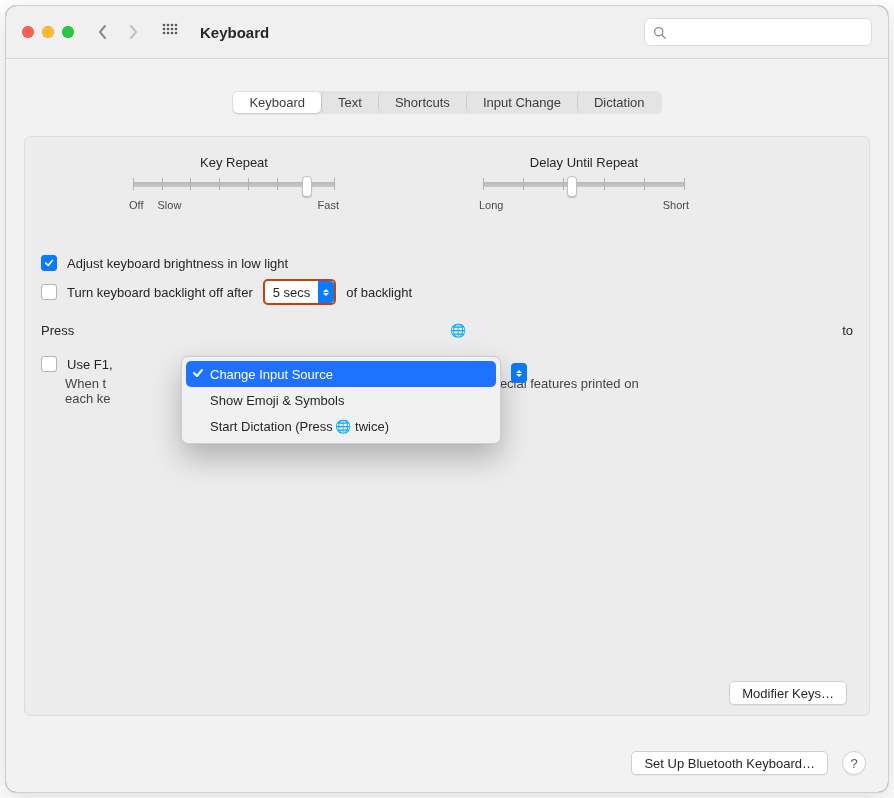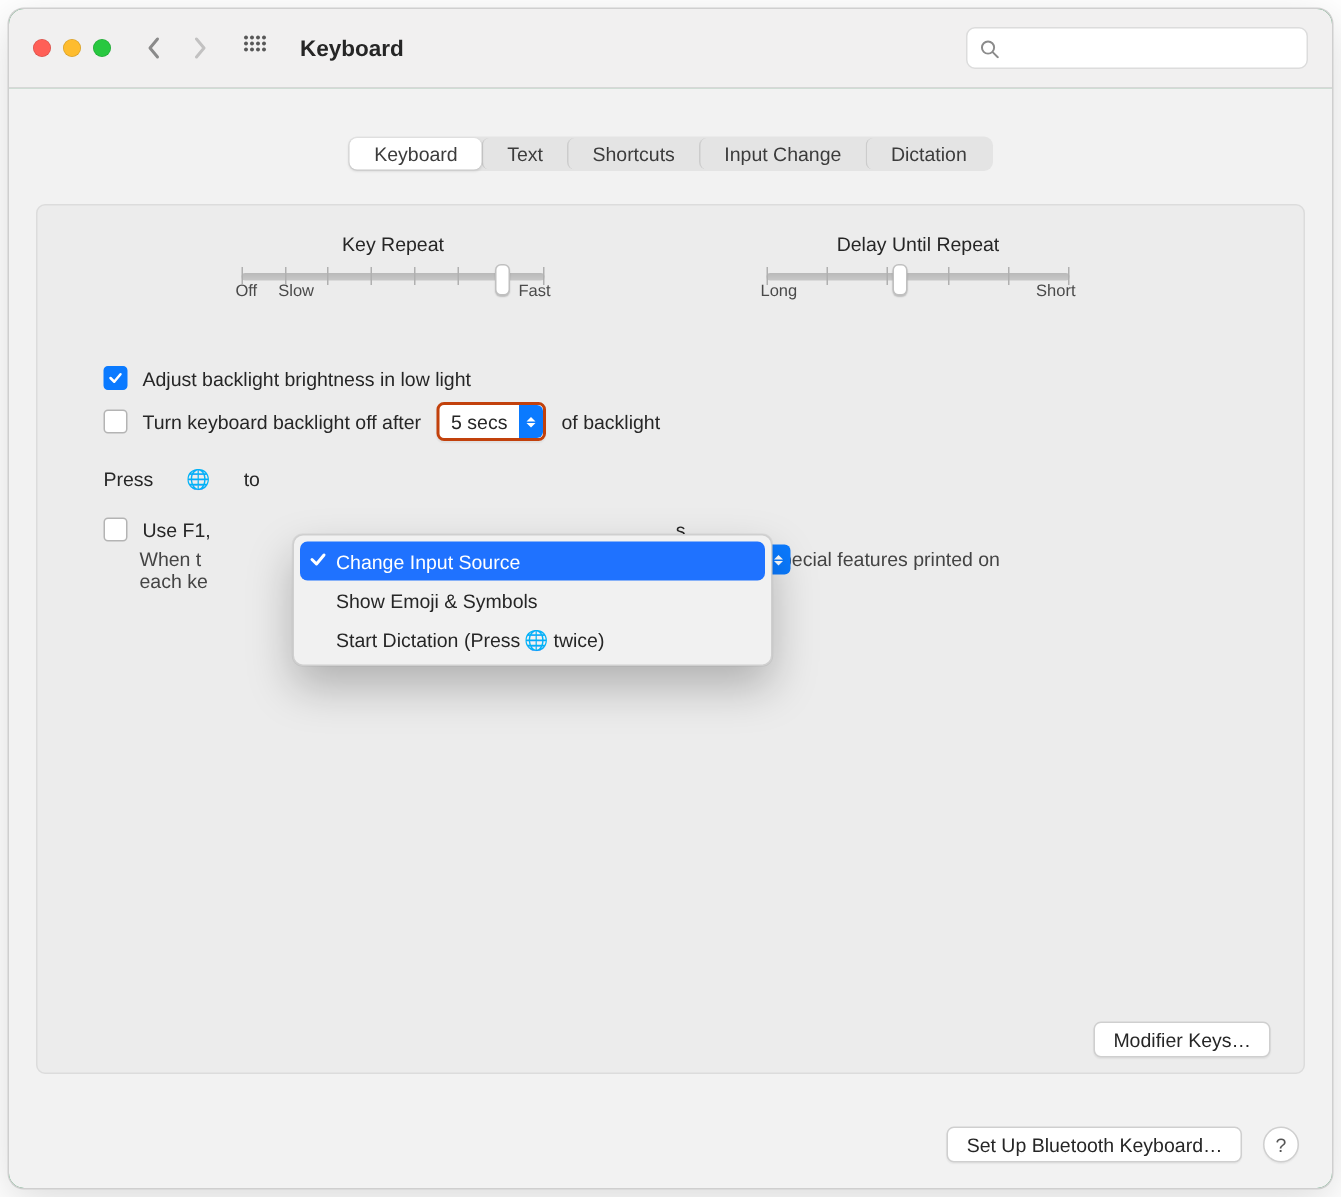--- a/index.html
+++ b/index.html
@@ -100,21 +100,21 @@
     background: #fff;
     box-shadow: 0 1px 2px rgba(0,0,0,0.15);
   }
   .tab:not(.active):not(:first-child) { border-left: 1px solid rgba(0,0,0,0.1); }
 
   
   .panel {
     background: #ececec;
     border: 1px solid #dcdcdc;
     border-radius: 6px;
-    padding: 18px 44px 60px;
+    padding: 18px 16px 60px;
     height: 580px;
     box-sizing: border-box;
     position: relative;
   }
 
   
   .sliders-row {
     display: flex;
     justify-content: flex-start;
     gap: 140px;
@@ -136,21 +136,21 @@
     position: absolute;
     top: -6px;
     width: 8px;
     height: 19px;
     background: #fff;
     border: 1px solid #c0c0c0;
     border-radius: 4px;
     box-shadow: 0 1px 1px rgba(0,0,0,.2);
     transform: translateX(-50%);
   }
-  .slider-labels { display:flex; justify-content:space-between; font-size:11px; color:#4a4a4a; margin-top:1px;}
+  .slider-labels { display:flex; justify-content:space-between; font-size:11px; color:#4a4a4a; margin-top:12px;}
   .slider-labels .left-pair { display:flex; gap:14px;}
 
   
   .opt-row {
     display: flex;
     align-items: center;
     gap: 10px;
     margin: 8px 0;
     font-size: 13px;
   }
@@ -189,27 +189,27 @@
     display:flex; flex-direction:column; align-items:center; justify-content:center;
     gap:1px;
   }
   .stepper-cap .caret {
     width:0;height:0;border-left:3px solid transparent;border-right:3px solid transparent;
   }
   .stepper-cap .up{border-bottom:3px solid #fff;}
   .stepper-cap .down{border-top:3px solid #fff;}
 
   
-  .globe-row { display:flex; align-items:center; gap:22px; margin-top:18px; font-size:13px;}
+  .globe-row { display:flex; align-items:center; gap:22px; margin-top:18px; font-size:13px;justify-content:space-between;}
   .globe-icon { font-size:13px; }
 
   
   .dropdown {
     position: absolute;
-    left: 170px;
+    left: 156px;
     top: 219px;
     width: 310px;
     background: #f1f1f1;
     border-radius: 7px;
     border: 1px solid #cfcfcf;
     box-shadow: 0 14px 30px rgba(0,0,0,0.25), 0 0 0 .5px rgba(0,0,0,.05);
     padding: 4px;
     z-index: 10;
   }
   .menu-item {
@@ -368,21 +368,21 @@
           </div>
         </div>
       </div>
 
       <div class="opt-row">
         <span class="chk checked">
           <svg width="10" height="10" viewBox="0 0 12 12">
               <path d="M2 6 L5 9 L10 3" fill="none" stroke="currentColor" stroke-width="2" stroke-linecap="round" stroke-linejoin="round"></path>
             </svg>
         </span>
-        <span>Adjust backlight brightness in low light</span>
+        <span>Adjust keyboard brightness in low light</span>
       </div>
 
       <div class="opt-row">
         <span class="chk"></span>
         <span>Turn keyboard backlight off after</span>
         <span class="popup-btn">
           <span>5 secs</span>
           <span class="stepper-cap">
               <span class="caret up"></span>
               <span class="caret down"></span>

